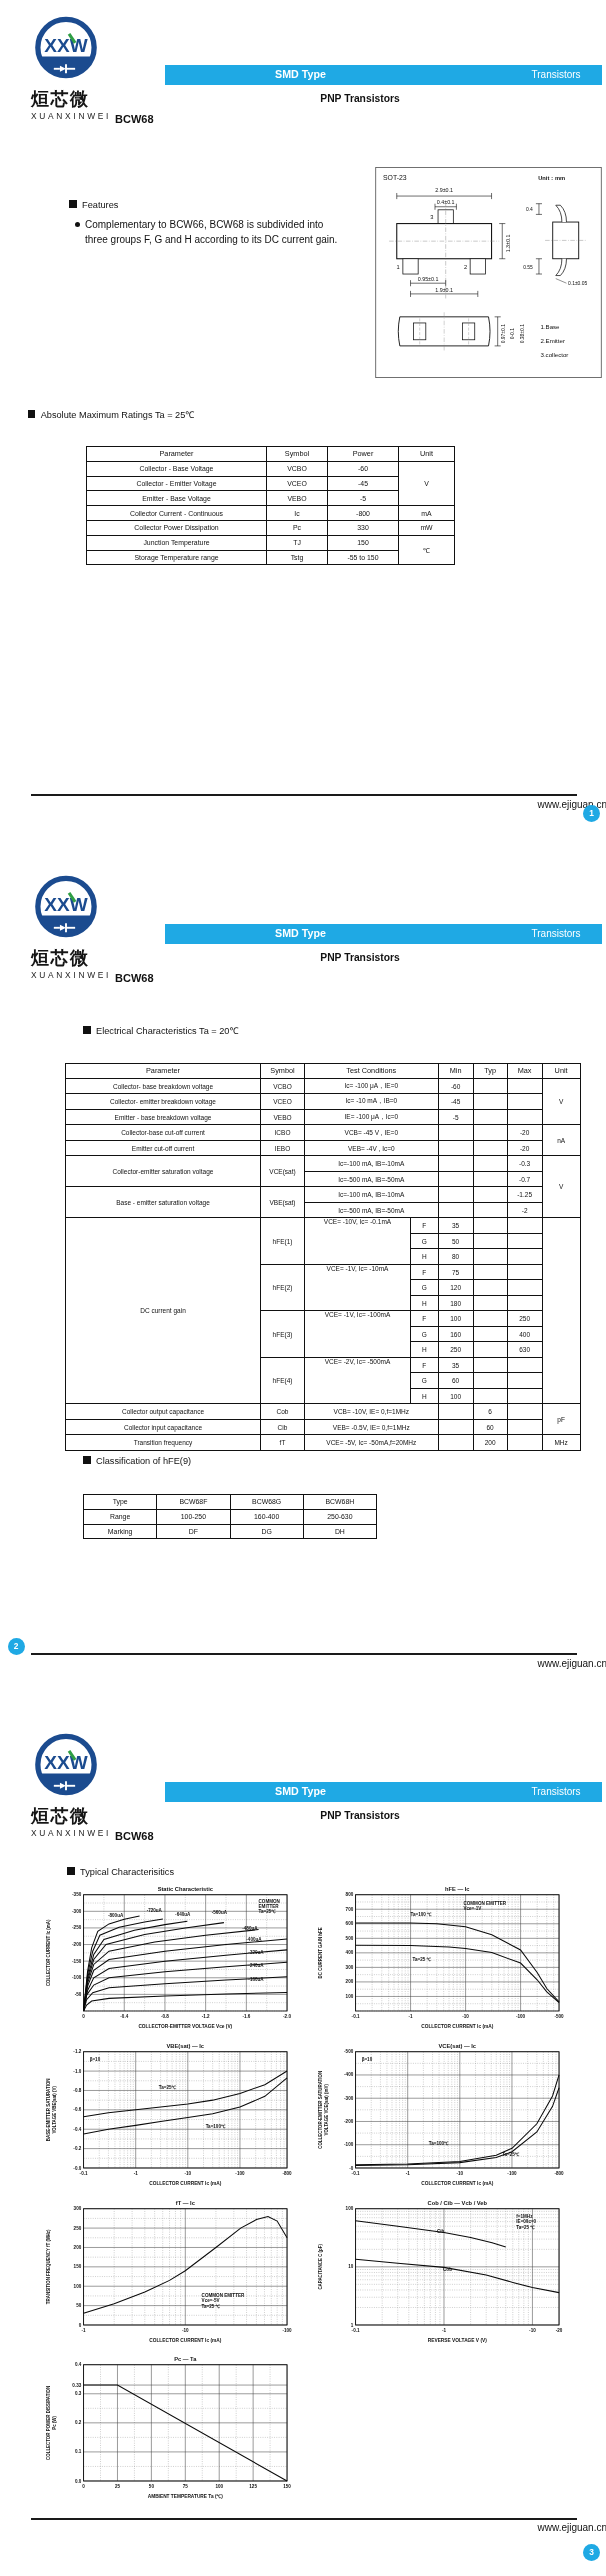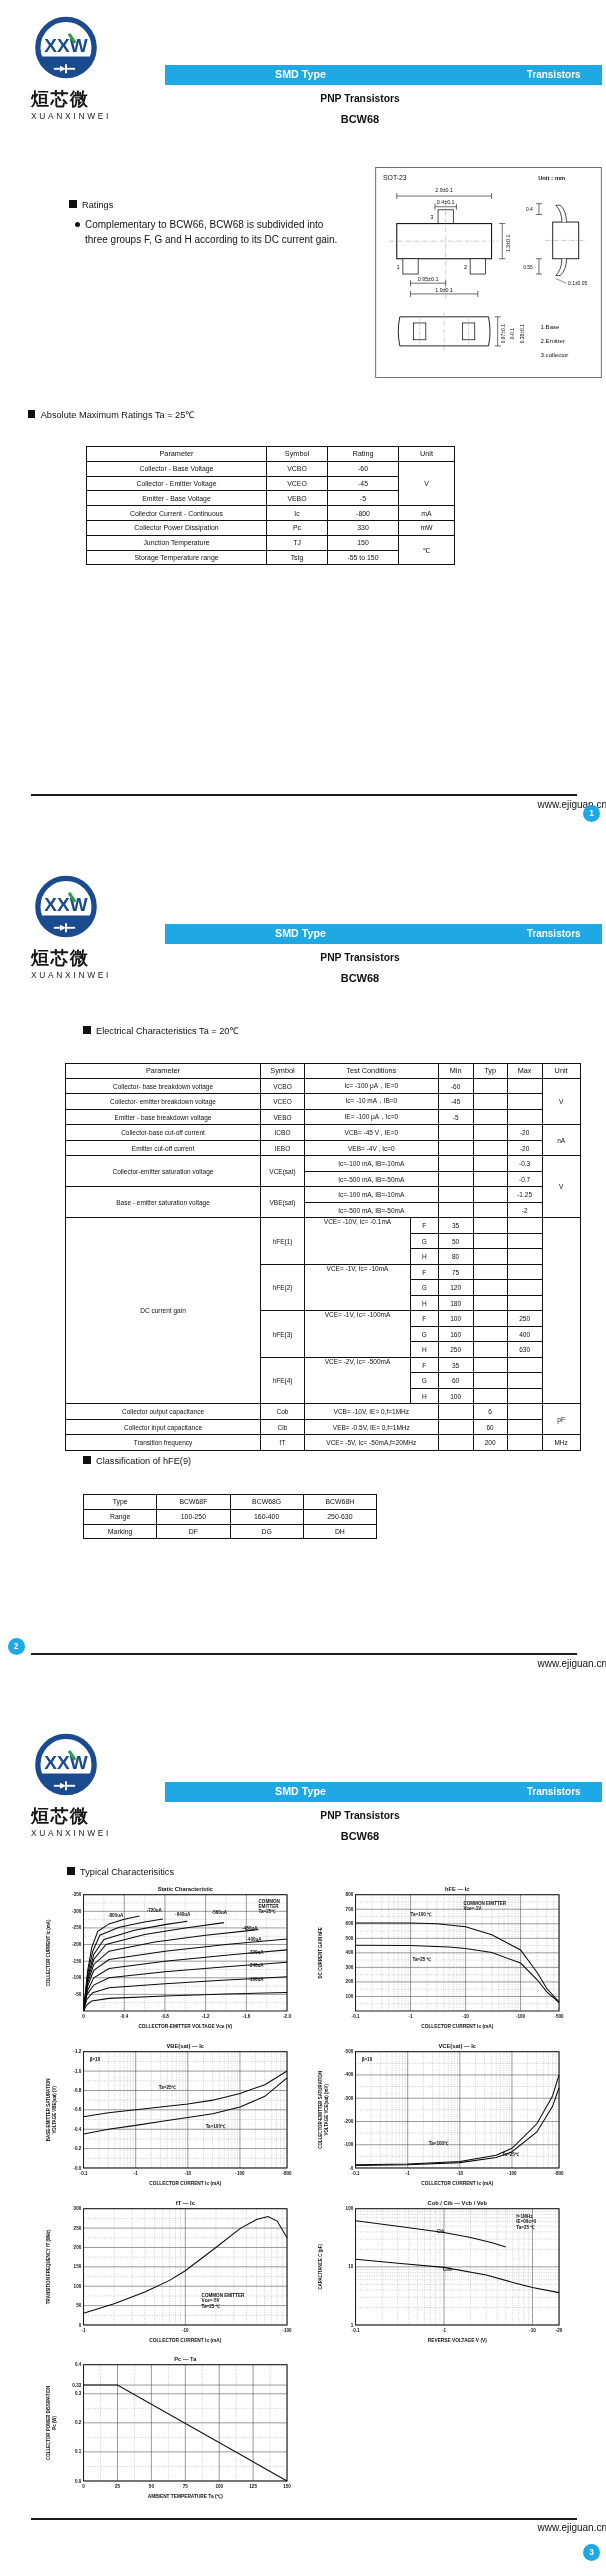--- a/index.html
+++ b/index.html
@@ -6,23 +6,23 @@
   body{font-family:"Liberation Sans", sans-serif;color:#111;}
   #root{position:relative;width:607px;height:2576px;background:#fff;overflow:hidden;}
   .page{position:absolute;left:0;width:607px;height:859px;background:#fff;}
   
   .logoblock{position:absolute;left:31px;top:13.8px;width:101px;}
   .logo-cn{font-size:18px;font-weight:bold;letter-spacing:1.5px;color:#151515;line-height:24.5px;}
   .logo-en{font-size:8.4px;letter-spacing:2.7px;color:#222;line-height:10px;}
   
   .cyanbar{position:absolute;left:165px;top:65px;width:437px;height:20px;background:#1fa9e4;}
   .cyanbar .mid{position:absolute;left:0;width:62%;text-align:center;top:3.1px;color:#fff;font-size:10.7px;font-weight:bold;}
-  .cyanbar .right{position:absolute;right:21.4px;top:3.8px;color:#fff;font-size:10px;font-weight:bold;}
+  .cyanbar .right{position:absolute;right:21.4px;top:3.8px;color:#fff;font-size:10px;font-weight:normal;}
   .doc-subtitle{position:absolute;left:115px;top:93px;width:490px;text-align:center;font-size:10.3px;font-weight:bold;}
-  .doc-part{position:absolute;left:115px;top:113px;width:490px;text-align:center;font-size:11px;font-weight:bold;}
+  .doc-part{position:absolute;left:115px;top:113px;width:490px;font-size:11px;font-weight:bold;}
   .sect{position:absolute;font-size:9.2px;color:#111;white-space:nowrap;}
   .sq{display:inline-block;width:7.7px;height:7.7px;background:#111;margin-right:5.4px;}
   .dot{display:inline-block;width:5.4px;height:5.4px;border-radius:50%;background:#111;margin-right:4.6px;position:relative;top:-0.8px;}
   .feat{position:absolute;font-size:10px;color:#111;white-space:nowrap;}
   
   table.mtx{border-collapse:collapse;table-layout:fixed;border:1.5px solid #111;margin-top:24px;}
   table.mtx th, table.mtx td{border:0.8px solid #111;font-size:6.9px;padding:0 2.3px;text-align:center;height:13.8px;overflow:hidden;white-space:nowrap;font-weight:normal;}
   table.mtx th{font-size:7.3px;}
   table.ec td{font-size:6.5px;height:14.5px;}
   table.ec th{border-bottom:1.5px solid #111;}
@@ -59,21 +59,21 @@
       <div class="logo-cn">烜芯微</div>
       <div class="logo-en">XUANXINWEI</div>
     </div>
     <div class="cyanbar">
       <span class="mid">SMD Type</span>
       <span class="right">Transistors</span>
     </div>
     <div class="doc-subtitle">PNP  Transistors</div>
     <div class="doc-part">BCW68</div>
 
-    <div class="sect" style="left:69px;top:200px"><span class="sq"></span><span>Ratings</span></div>
+    <div class="sect" style="left:69px;top:200px"><span class="sq"></span><span>Features</span></div>
     <div class="feat" style="left:75px;top:219px"><span class="dot"></span><span>Complementary to BCW66, BCW68 is subdivided into</span></div>
     <div class="feat" style="left:85px;top:234px"><span>three groups F, G and H according to its DC current gain.</span></div>
 
     <div class="pkgbox">
       <svg width="227" height="211" viewBox="0 0 296 276">
         <rect x="0.5" y="0.5" width="295" height="275" fill="#fff" stroke="#444"></rect>
         <text x="10" y="17" font-size="9" fill="#111">SOT-23</text>
         <text x="213" y="17" font-size="7.5" font-weight="bold" fill="#111">Unit：mm</text>
 
         <line x1="28" y1="38" x2="152" y2="38" stroke="#111" stroke-width="0.8"></line>
@@ -152,21 +152,21 @@
         <colgroup>
           <col style="width: 180px;">
           <col style="width: 61px;">
           <col style="width: 71px;">
           <col style="width: 56px;">
         </colgroup>
         <thead>
           <tr>
             <th>Parameter</th>
             <th>Symbol</th>
-            <th>Rating</th>
+            <th>Power</th>
             <th>Unit</th>
           </tr>
         </thead>
         <tbody>
           <tr>
             <td class="al">Collector - Base Voltage</td>
             <td>VCBO</td>
             <td>-60</td>
             <td rowspan="3">V</td>
           </tr>

